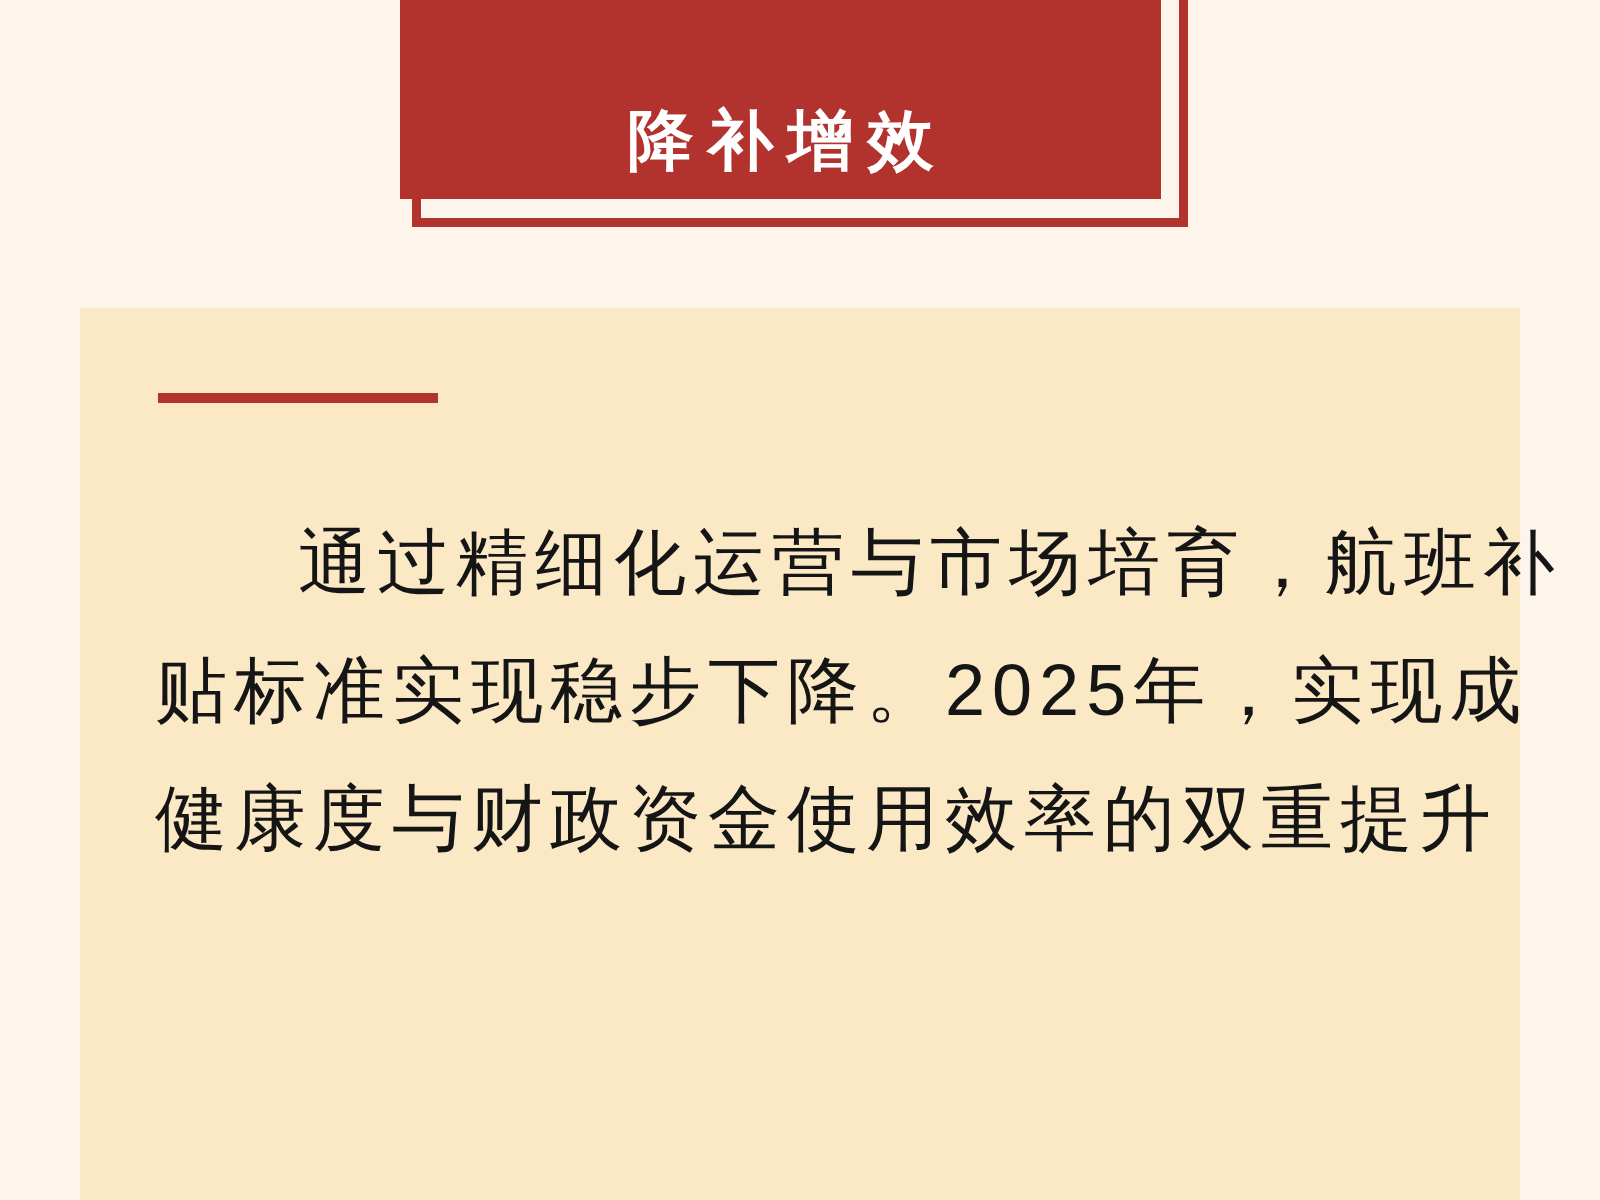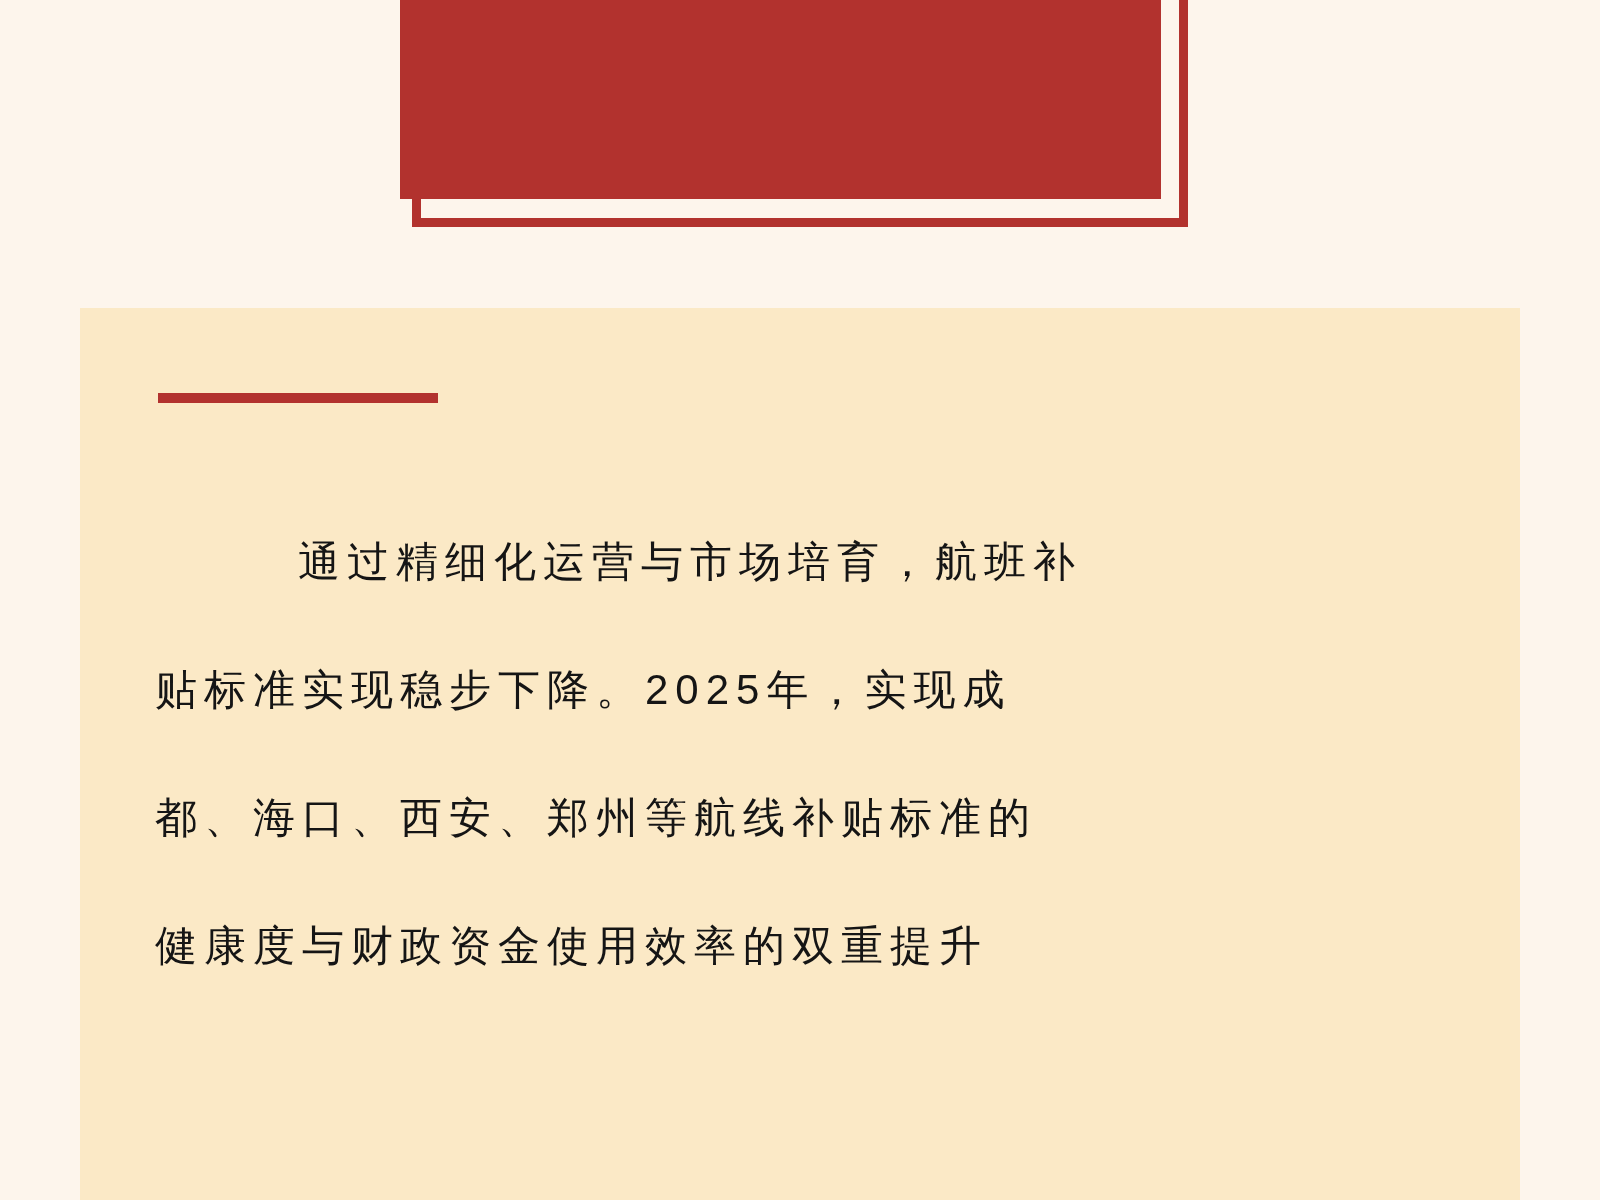--- a/index.html
+++ b/index.html
@@ -67,40 +67,40 @@
     width:280px; height:10px;
     background:var(--red);
   }
   .body-text{
     position:absolute;
     left:75px; top:190px;
     width:1300px;
     color:var(--text);
   }
   .body-line{
-    font-size:42px;
+    font-size:72px;
     line-height:128px;
     letter-spacing:7px;
     white-space:nowrap;
     color:var(--text);
   }
   .body-line.indent{
     padding-left:143px;
   }
 </style>
 </head>
 <body>
 
 <div class="banner-wrap">
   <div class="banner-outline"></div>
   <div class="banner-box">
+    <div class="banner-line">降补增效</div>
   </div>
 </div>
 
 <div class="panel">
   <div class="divider"></div>
   <div class="body-text">
     <div class="body-line indent">通过精细化运营与市场培育，航班补</div>
     <div class="body-line">贴标准实现稳步下降。2025年，实现成</div>
-    <div class="body-line">都、海口、西安、郑州等航线补贴标准的</div>
     <div class="body-line">健康度与财政资金使用效率的双重提升</div>
   </div>
 </div>
 
 </body></html>

